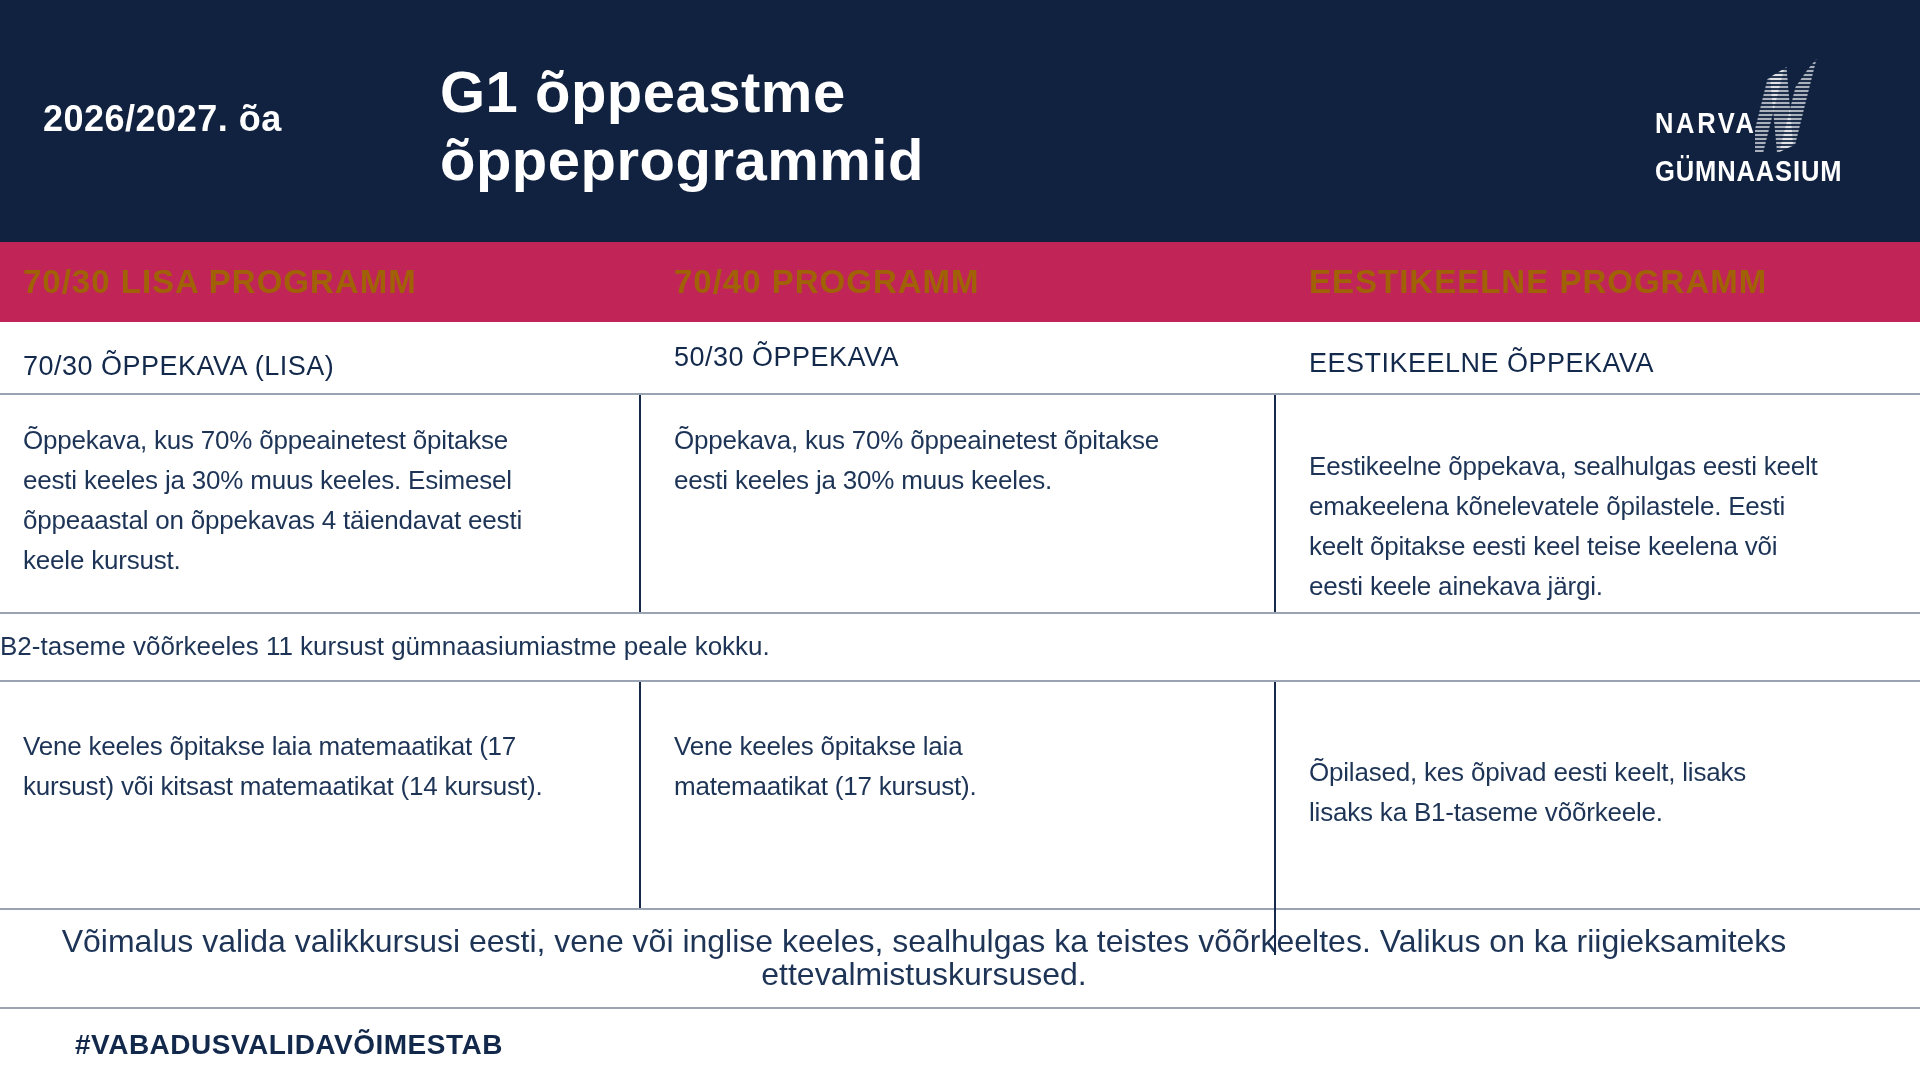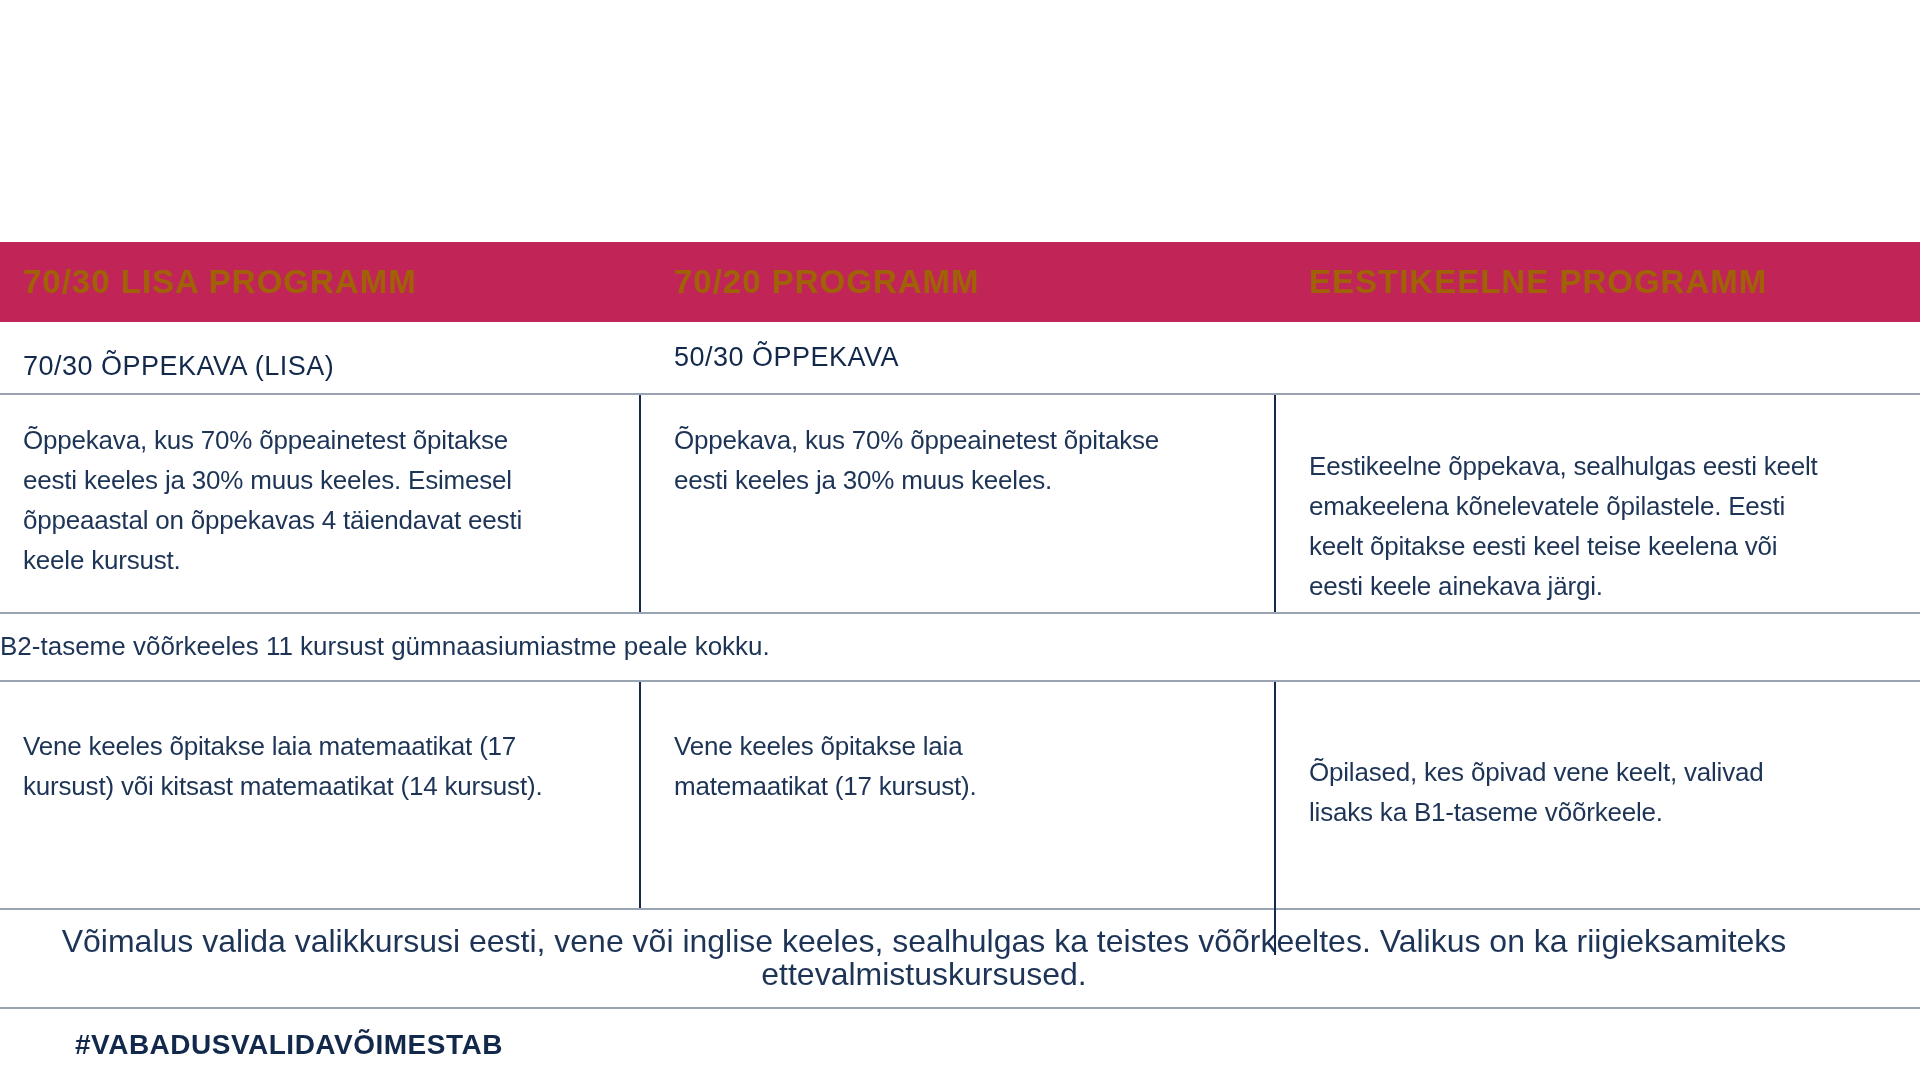--- a/index.html
+++ b/index.html
@@ -70,47 +70,69 @@
   
   .footer{position:absolute;left:0;top:1009px;width:1920px;height:71px;background:#fff;}
   .hashtag{position:absolute;left:75px;top:0;height:83px;line-height:71px;
            font-size:28px;font-weight:bold;color:var(--heading);letter-spacing:.5px;}
 </style>
 </head>
 <body>
 
 <div class="canvas">
 
+  <div class="header">
+    <div class="year">2026/2027. õa</div>
+    <div class="title">G1 õppeastme õppeprogrammid</div>
+
+    <div class="logo">
+      <svg class="logo-n" width="100" height="100" viewBox="0 0 100 100">
+        <defs>
+          <pattern id="hatch" width="4" height="4" patternUnits="userSpaceOnUse">
+            <line x1="0" y1="2" x2="4" y2="2" stroke="#ffffff" stroke-width="1.5"></line>
+          </pattern>
+        </defs>
+        <g transform="skewX(-14) translate(16,0)">
+          <polygon points="2,95 2,22 16,12 16,95" fill="url(#hatch)"></polygon>
+          <polygon points="4,20 18,10 44,88 30,96" fill="url(#hatch)"></polygon>
+          <polygon points="32,95 32,30 40,12 46,2 46,88" fill="url(#hatch)"></polygon>
+        </g>
+      </svg>
+      <div class="logo-line1">NARVA</div>
+      <div class="logo-line2">GÜMNAASIUM</div>
+    </div>
+  </div>
 
   <div class="bar"></div>
   <div class="bar-label c1">70/30 LISA PROGRAMM</div>
-  <div class="bar-label c2">70/20 PROGRAMM</div>
+  <div class="bar-label c2">70/40 PROGRAMM</div>
   <div class="bar-label c3">EESTIKEELNE PROGRAMM</div>
 
   <div class="subhead c1">70/30 ÕPPEKAVA (LISA)</div>
   <div class="subhead c2">50/30 ÕPPEKAVA</div>
+  <div class="subhead c3">EESTIKEELNE ÕPPEKAVA</div>
 
   <div class="cell r1 c1">Õppekava, kus 70% õppeainetest õpitakse
 eesti keeles ja 30% muus keeles. Esimesel
 õppeaastal on õppekavas 4 täiendavat eesti
 keele kursust.</div>
   <div class="cell r1 c2">Õppekava, kus 70% õppeainetest õpitakse
 eesti keeles ja 30% muus keeles.</div>
   <div class="cell r1 c3">Eestikeelne õppekava, sealhulgas eesti keelt
 emakeelena kõnelevatele õpilastele. Eesti
 keelt õpitakse eesti keel teise keelena või
 eesti keele ainekava järgi.</div>
 
   <div class="band1">B2-taseme võõrkeeles 11 kursust gümnaasiumiastme peale kokku.</div>
 
   <div class="cell r2 c1">Vene keeles õpitakse laia matemaatikat (17
 kursust) või kitsast matemaatikat (14 kursust).</div>
   <div class="cell r2 c2">Vene keeles õpitakse laia
 matemaatikat (17 kursust).</div>
-  <div class="cell r2 c3">Õpilased, kes õpivad vene keelt, valivad
+  <div class="cell r2 c3">Õpilased, kes õpivad eesti keelt, lisaks
 lisaks ka B1-taseme võõrkeele.</div>
 
   <div class="band2">Võimalus valida valikkursusi eesti, vene või inglise keeles, sealhulgas ka teistes võõrkeeltes. Valikus on ka riigieksamiteks
 ettevalmistuskursused.</div>
 
   <div class="hline hl-1"></div>
   <div class="hline hl-2"></div>
   <div class="hline hl-3"></div>
   <div class="hline hl-4"></div>
   <div class="hline hl-5"></div>

